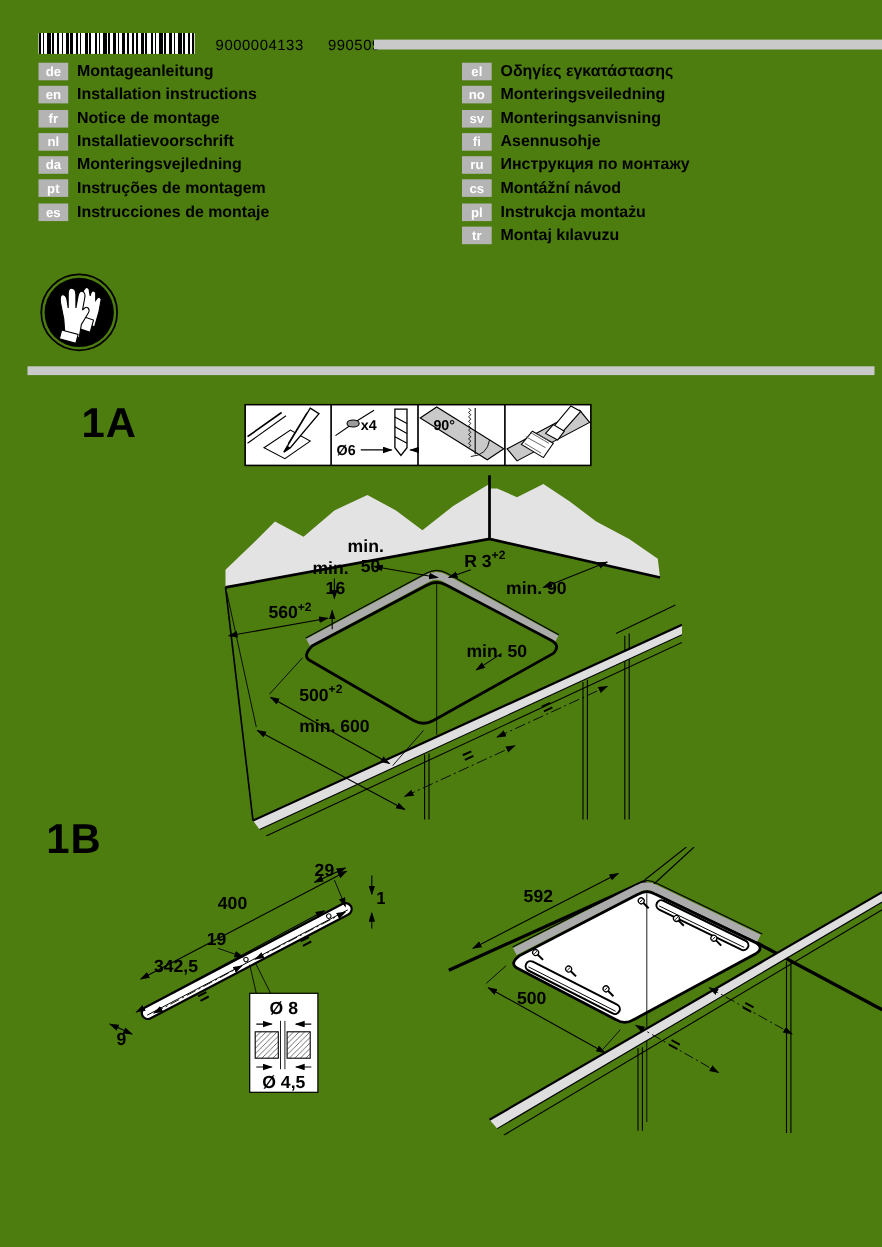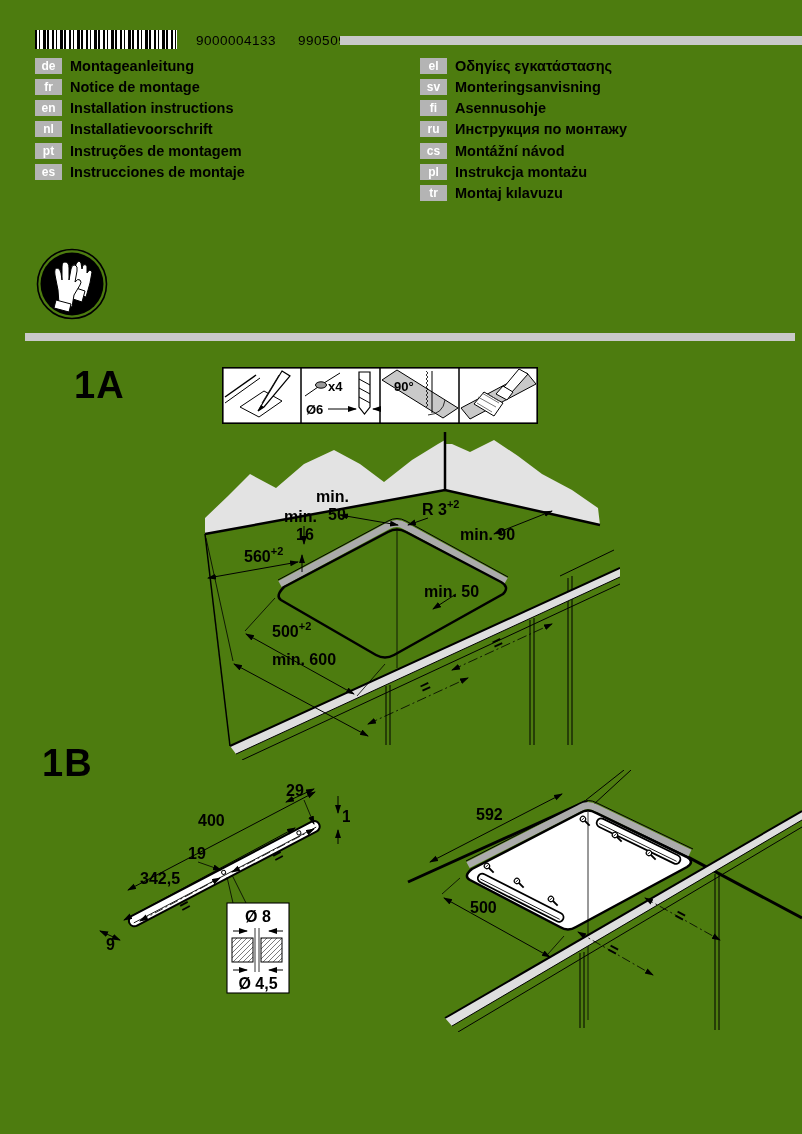--- a/index.html
+++ b/index.html
@@ -6,21 +6,21 @@
   .page{position:relative;width:802px;height:1134px;background:#4d7c0f;overflow:hidden;
         font-family:"Liberation Sans","DejaVu Sans",sans-serif;color:#000;}
   
   .barcode{position:absolute;left:35px;top:30px;width:142px;height:19px;
     background:repeating-linear-gradient(90deg,#000 0 2px,#fff 2px 4px,#000 4px 5px,#fff 5px 8px,#000 8px 11px,#fff 11px 12px,#000 12px 14px,#fff 14px 17px);}
   .docnum{position:absolute;left:196px;top:33px;font-size:13.5px;letter-spacing:.5px;display:flex;gap:22px;}
   .graybar-top{position:absolute;left:340px;top:36px;width:462px;height:9px;background:#c9c9c9;}
   
   .langcol{position:absolute;top:57px;width:360px;}
   .langcol.left{left:35px;} .langcol.right{left:420px;}
-  .langrow{display:flex;align-items:center;height:17px;margin-bottom:4.3px;}
+  .langrow{display:flex;height:17px;margin-bottom:4.3px;}
   .code{width:27px;height:16px;background:#b4b4b4;color:#fff;font-size:12px;font-weight:bold;
         text-align:center;line-height:16px;margin-right:8px;flex:0 0 27px;}
   .ltitle{font-size:14.5px;font-weight:bold;white-space:nowrap;}
   
   .gloves{position:absolute;left:36px;top:248px;}
   .divider{position:absolute;left:25px;top:333px;width:770px;height:8px;background:#c9c9c9;}
   .seclabel{position:absolute;font-size:38px;font-weight:bold;letter-spacing:1px;}
   .lab1a{left:40px;top:364px;margin-left:34px;} .lab1b{left:42px;top:742px;}
   svg{position:absolute;font-family:"Liberation Sans","DejaVu Sans",sans-serif;}
   .dim{font-size:16px;font-weight:bold;} .dimsup{font-size:11px;font-weight:bold;}
@@ -42,44 +42,52 @@
     <span>990509</span>
   </div>
   <div class="graybar-top"></div>
 
   <div class="langcol left">
     <div class="langrow">
         <span class="code">de</span>
         <span class="ltitle">Montageanleitung</span>
       </div>
     <div class="langrow">
+        <span class="code">en</span>
+        <span class="ltitle">Installation instructions</span>
+      </div>
+    <div class="langrow">
         <span class="code">fr</span>
         <span class="ltitle">Notice de montage</span>
       </div>
     <div class="langrow">
-        <span class="code">en</span>
-        <span class="ltitle">Installation instructions</span>
-      </div>
-    <div class="langrow">
         <span class="code">nl</span>
         <span class="ltitle">Installatievoorschrift</span>
       </div>
     <div class="langrow">
+        <span class="code">da</span>
+        <span class="ltitle">Monteringsvejledning</span>
+      </div>
+    <div class="langrow">
         <span class="code">pt</span>
         <span class="ltitle">Instruções de montagem</span>
       </div>
     <div class="langrow">
         <span class="code">es</span>
         <span class="ltitle">Instrucciones de montaje</span>
       </div>
   </div>
   <div class="langcol right">
     <div class="langrow">
         <span class="code">el</span>
         <span class="ltitle">Οδηγίες εγκατάστασης</span>
+      </div>
+    <div class="langrow">
+        <span class="code">no</span>
+        <span class="ltitle">Monteringsveiledning</span>
       </div>
     <div class="langrow">
         <span class="code">sv</span>
         <span class="ltitle">Monteringsanvisning</span>
       </div>
     <div class="langrow">
         <span class="code">fi</span>
         <span class="ltitle">Asennusohje</span>
       </div>
     <div class="langrow">

